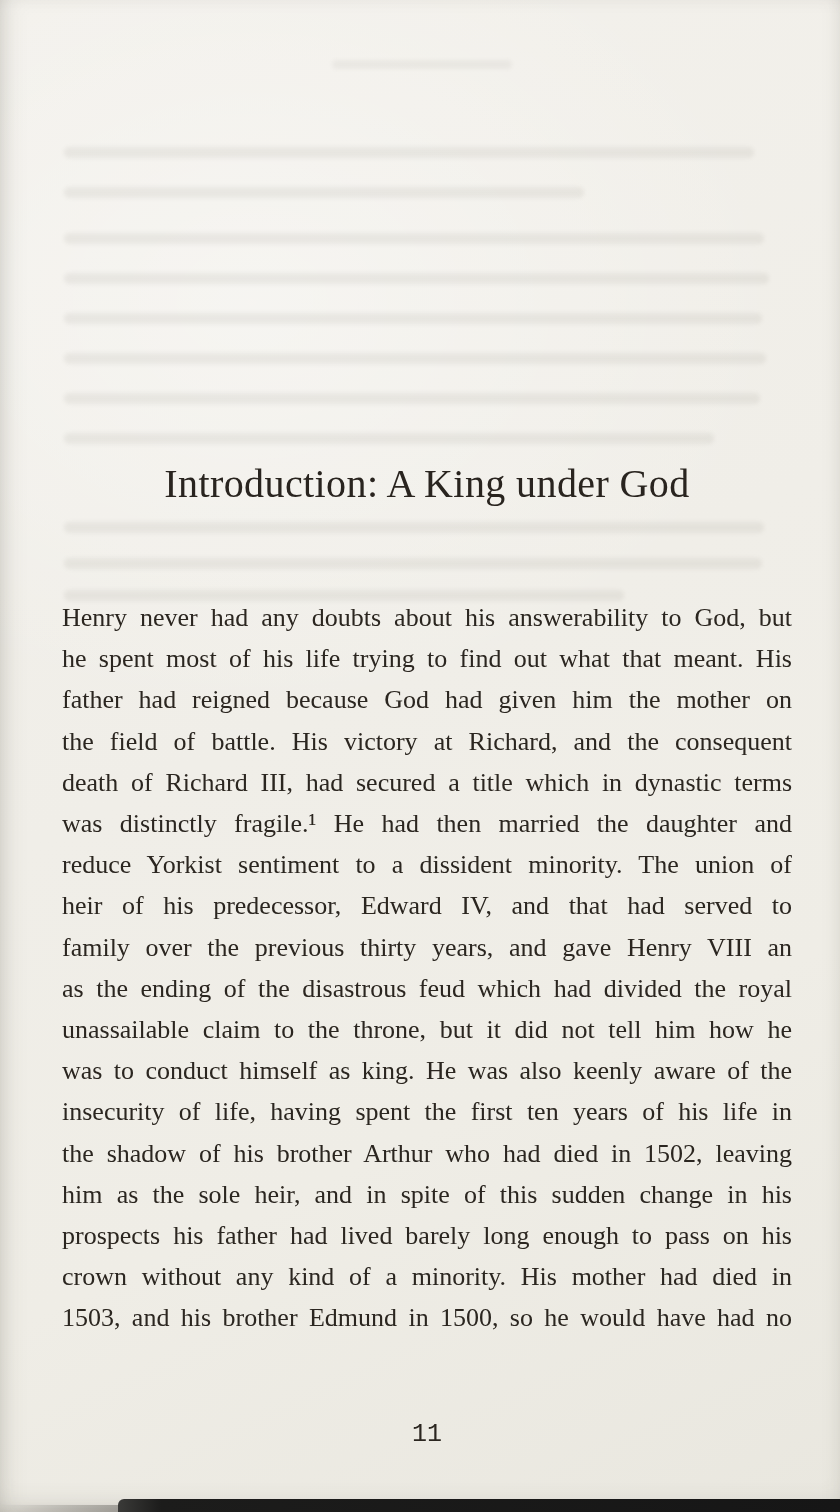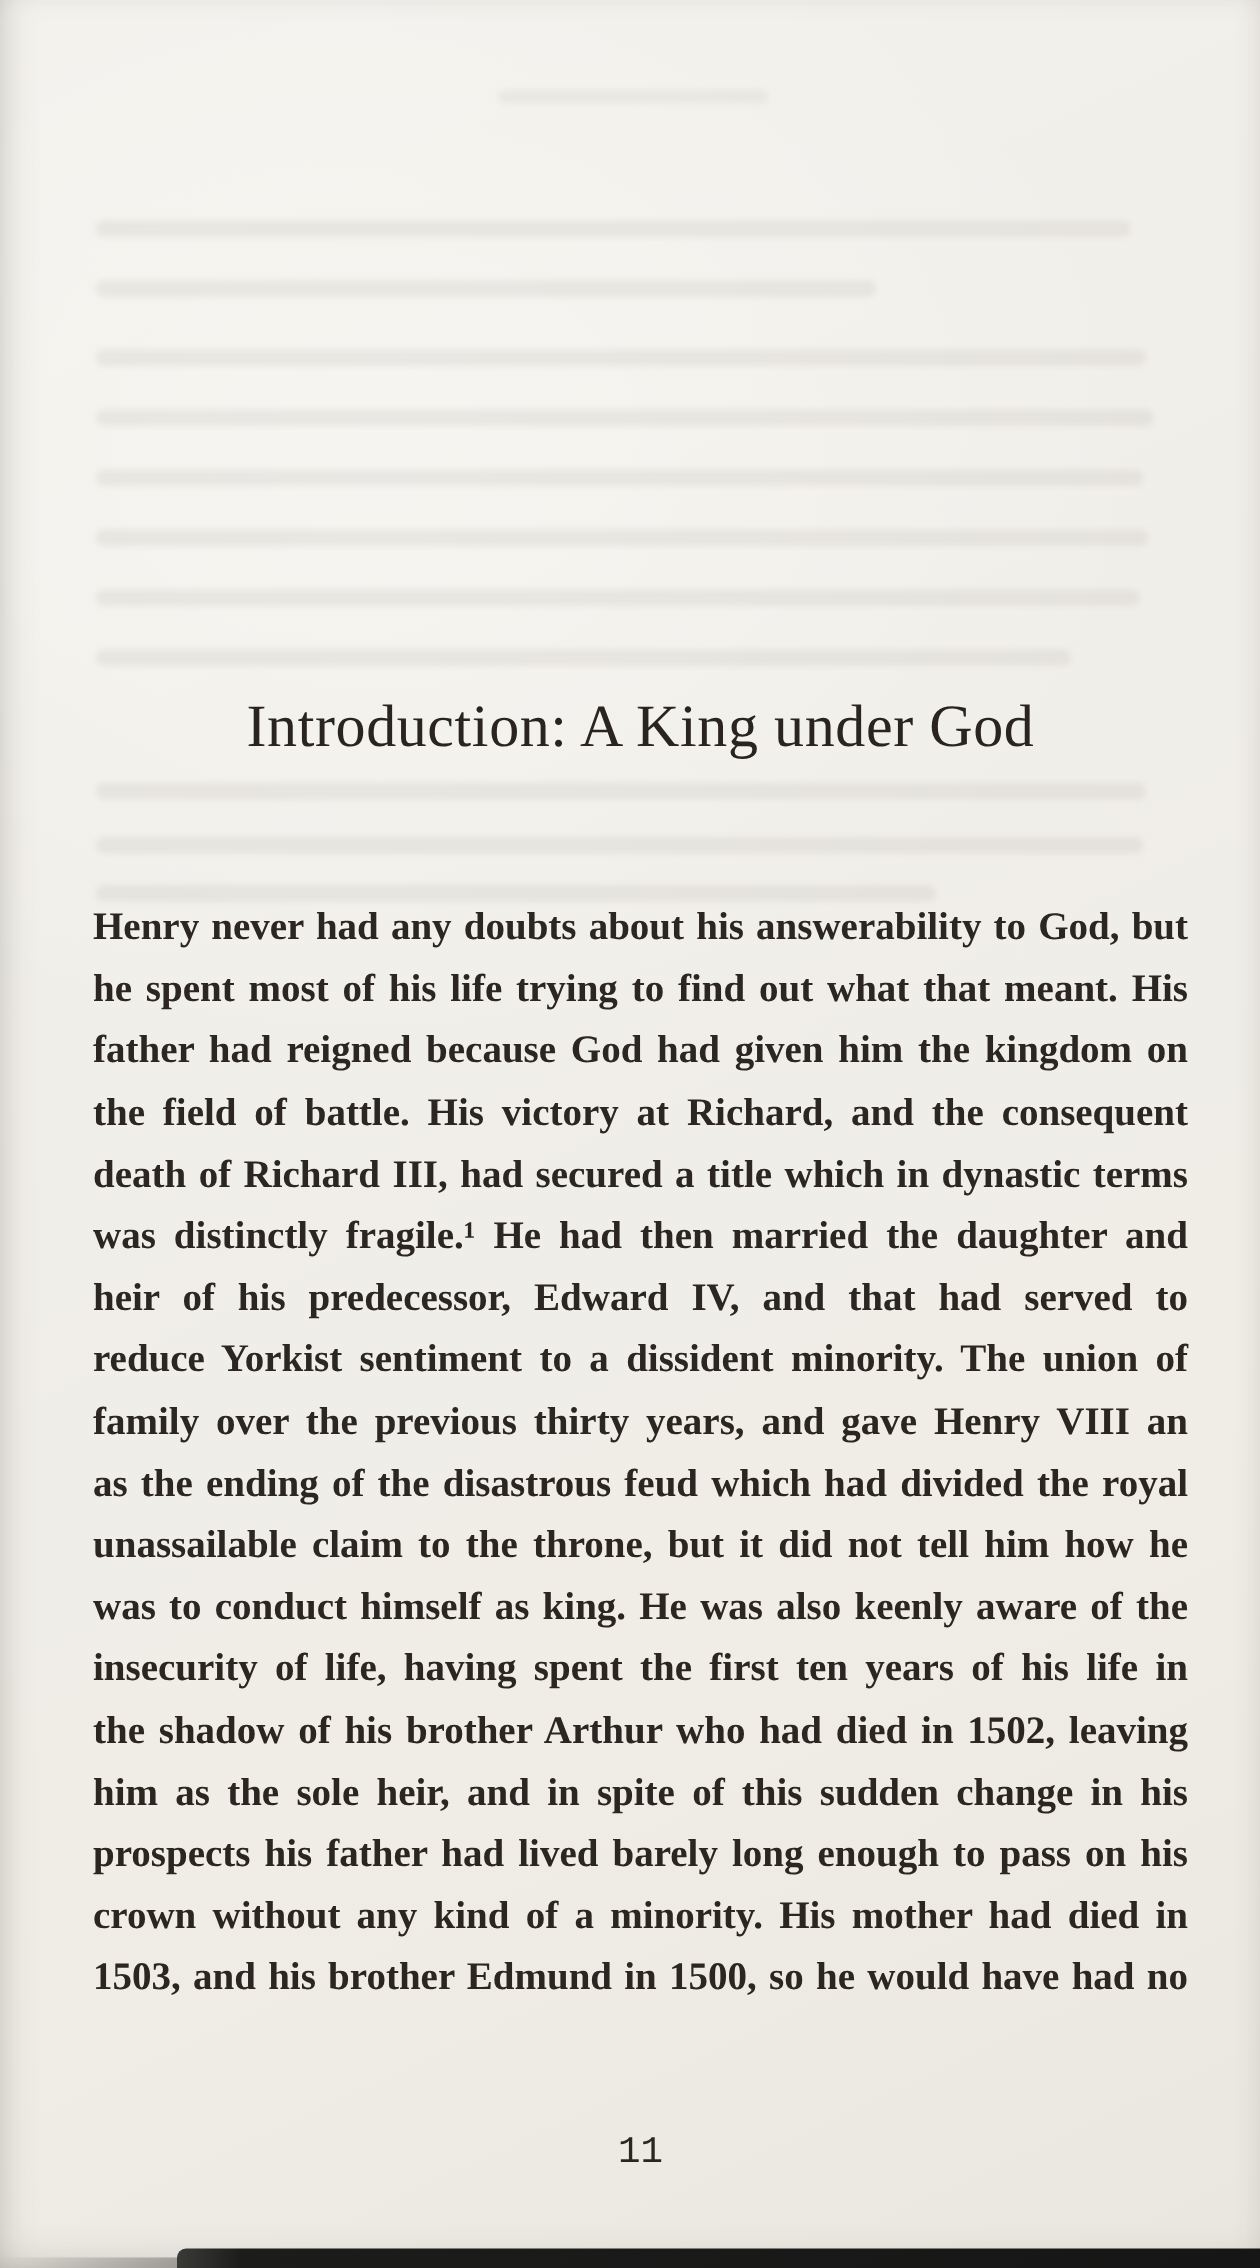--- a/index.html
+++ b/index.html
@@ -43,21 +43,20 @@
     letter-spacing: 0.4px;
     text-align: center;
     color: #29241f;
   }
   .bodyblock {
     position: absolute;
     left: 62px;
     top: 597px;
     width: 730px;
     font-size: 26px;
-    font-weight: bold;
   }
   .bodyline {
     line-height: 41.2px;
     text-align: justify;
     text-align-last: justify;
     color: #2b2620;
   }
   .pagenum {
     position: absolute;
     left: 62px;
@@ -105,26 +104,26 @@
 
   <div class="ghost" style="left:64px; width:700px; top:522px;"></div>
   <div class="ghost" style="left:64px; width:698px; top:558px;"></div>
   <div class="ghost" style="left:64px; width:560px; top:590px;"></div>
 
   <h1 class="heading">Introduction: A King under God</h1>
 
   <div class="bodyblock">
       <div class="bodyline">Henry never had any doubts about his answerability to God, but</div>
       <div class="bodyline">he spent most of his life trying to find out what that meant. His</div>
-      <div class="bodyline">father had reigned because God had given him the kingdom on</div>
+      <div class="bodyline">father had reigned because God had given him the mother on</div>
       <div class="bodyline">the field of battle. His victory at Richard, and the consequent</div>
       <div class="bodyline">death of Richard III, had secured a title which in dynastic terms</div>
       <div class="bodyline">was distinctly fragile.¹ He had then married the daughter and</div>
+      <div class="bodyline">reduce Yorkist sentiment to a dissident minority. The union of</div>
       <div class="bodyline">heir of his predecessor, Edward IV, and that had served to</div>
-      <div class="bodyline">reduce Yorkist sentiment to a dissident minority. The union of</div>
       <div class="bodyline">family over the previous thirty years, and gave Henry VIII an</div>
       <div class="bodyline">as the ending of the disastrous feud which had divided the royal</div>
       <div class="bodyline">unassailable claim to the throne, but it did not tell him how he</div>
       <div class="bodyline">was to conduct himself as king. He was also keenly aware of the</div>
       <div class="bodyline">insecurity of life, having spent the first ten years of his life in</div>
       <div class="bodyline">the shadow of his brother Arthur who had died in 1502, leaving</div>
       <div class="bodyline">him as the sole heir, and in spite of this sudden change in his</div>
       <div class="bodyline">prospects his father had lived barely long enough to pass on his</div>
       <div class="bodyline">crown without any kind of a minority. His mother had died in</div>
       <div class="bodyline">1503, and his brother Edmund in 1500, so he would have had no</div>

